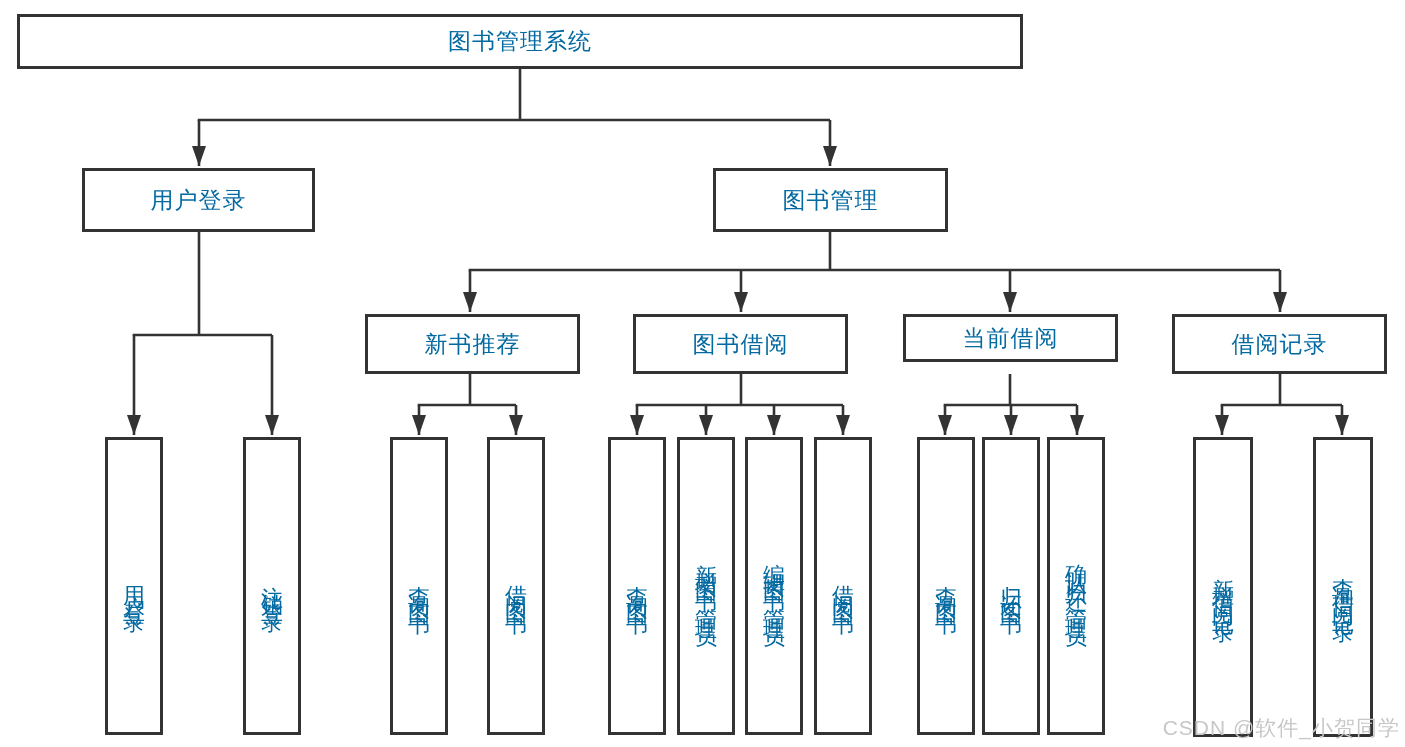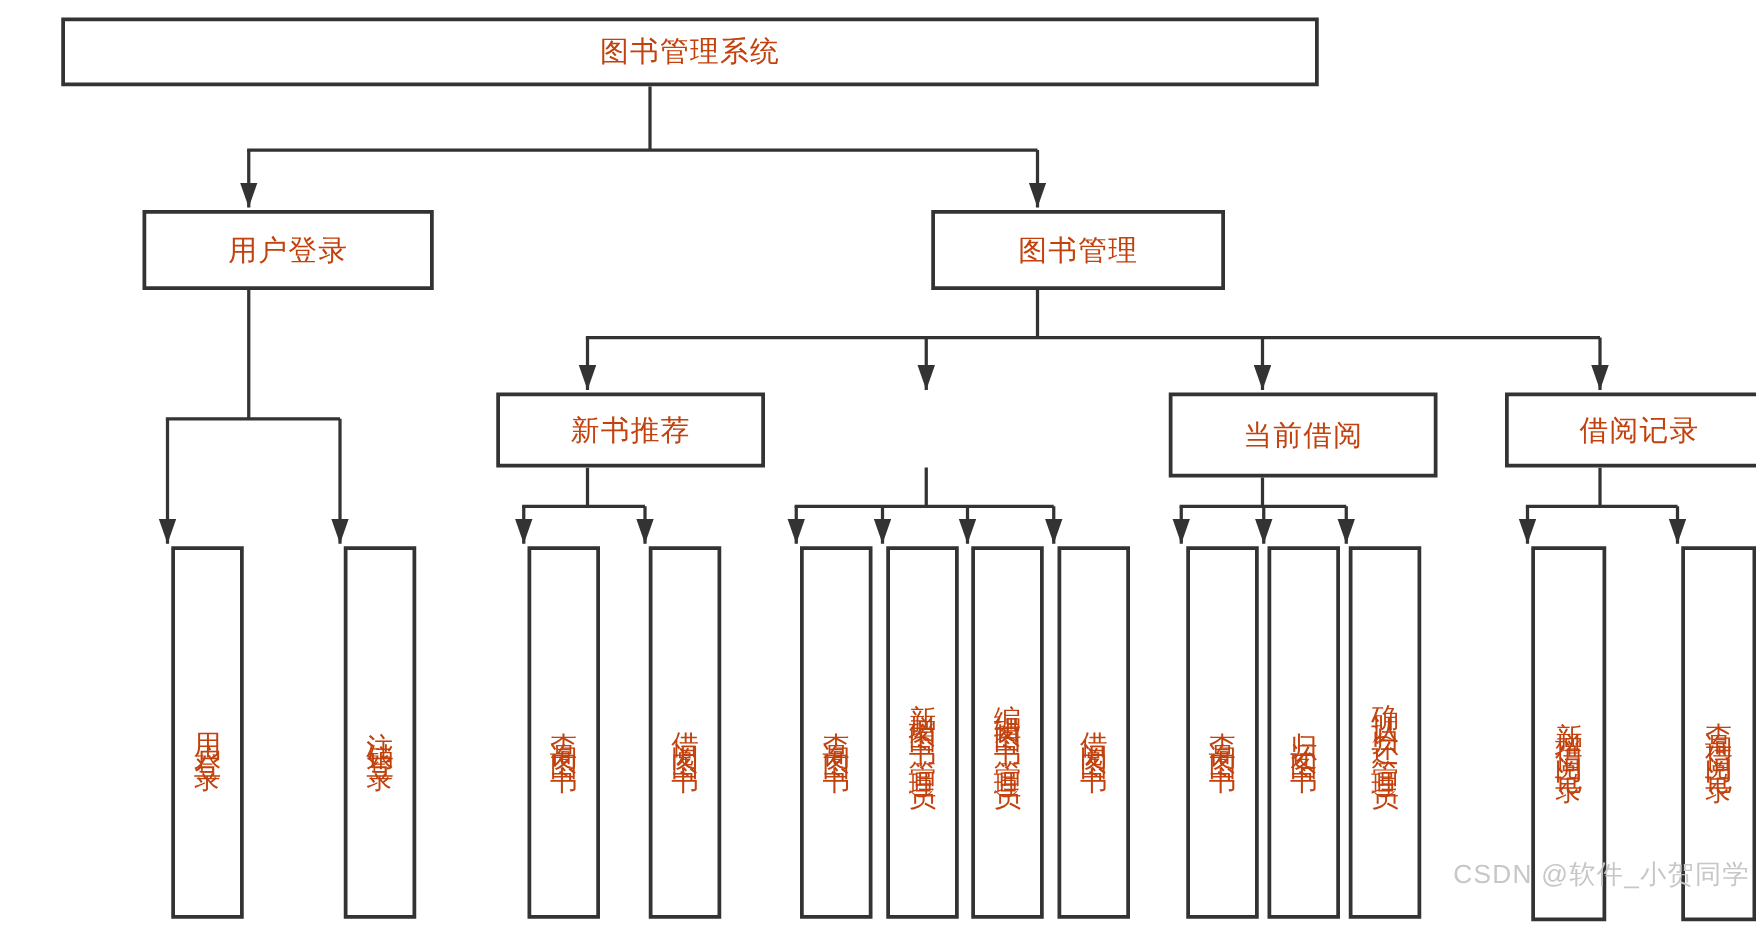--- a/index.html
+++ b/index.html
@@ -23,39 +23,38 @@
     pointer-events: none;
   }
   .box {
     position: absolute;
     box-sizing: border-box;
     background: #ffffff;
     border: 3px solid #333333;
     display: flex;
     align-items: center;
     justify-content: center;
-    color: #c2410c;
-    margin-left: 32px;
+    color: #0369a1;
   }
   .hbox .label {
     font-size: 23px;
     letter-spacing: 1px;
     white-space: nowrap;
   }
   .vbox .label {
     writing-mode: vertical-rl;
     text-orientation: mixed;
     font-size: 22px;
     letter-spacing: 9px;
     line-height: 1;
     white-space: nowrap;
   }
   .watermark {
     position: absolute;
-    top: 685px;
+    top: 714px;
     right: 5px;
     font-size: 21px;
     color: #c7c7c7;
     letter-spacing: 1px;
     white-space: nowrap;
   }
 </style>
 </head>
 <body>
 
@@ -111,21 +110,24 @@
   <div class="box hbox" style="left:82px; top:168px; width:233px; height:64px;">
     <span class="label">用户登录</span>
   </div>
   <div class="box hbox" style="left:713px; top:168px; width:235px; height:64px;font-family:Liberation Mono, monospace;">
     <span class="label">图书管理</span>
   </div>
 
   <div class="box hbox" style="left:365px; top:314px; width:215px; height:60px;">
     <span class="label">新书推荐</span>
   </div>
-  <div class="box hbox" style="left:903px; top:314px; width:215px; height:68px;">
+  <div class="box hbox" style="left:633px; top:314px; width:215px; height:60px;">
+    <span class="label">图书借阅</span>
+  </div>
+  <div class="box hbox" style="left:903px; top:314px; width:215px; height:48px;">
     <span class="label">当前借阅</span>
   </div>
   <div class="box hbox" style="left:1172px; top:314px; width:215px; height:60px;">
     <span class="label">借阅记录</span>
   </div>
 
   <div class="box vbox" style="left:105px; top:437px; width:58px; height:298px;">
     <span class="label">用户登录</span>
   </div>
   <div class="box vbox" style="left:243px; top:437px; width:58px; height:298px;">

